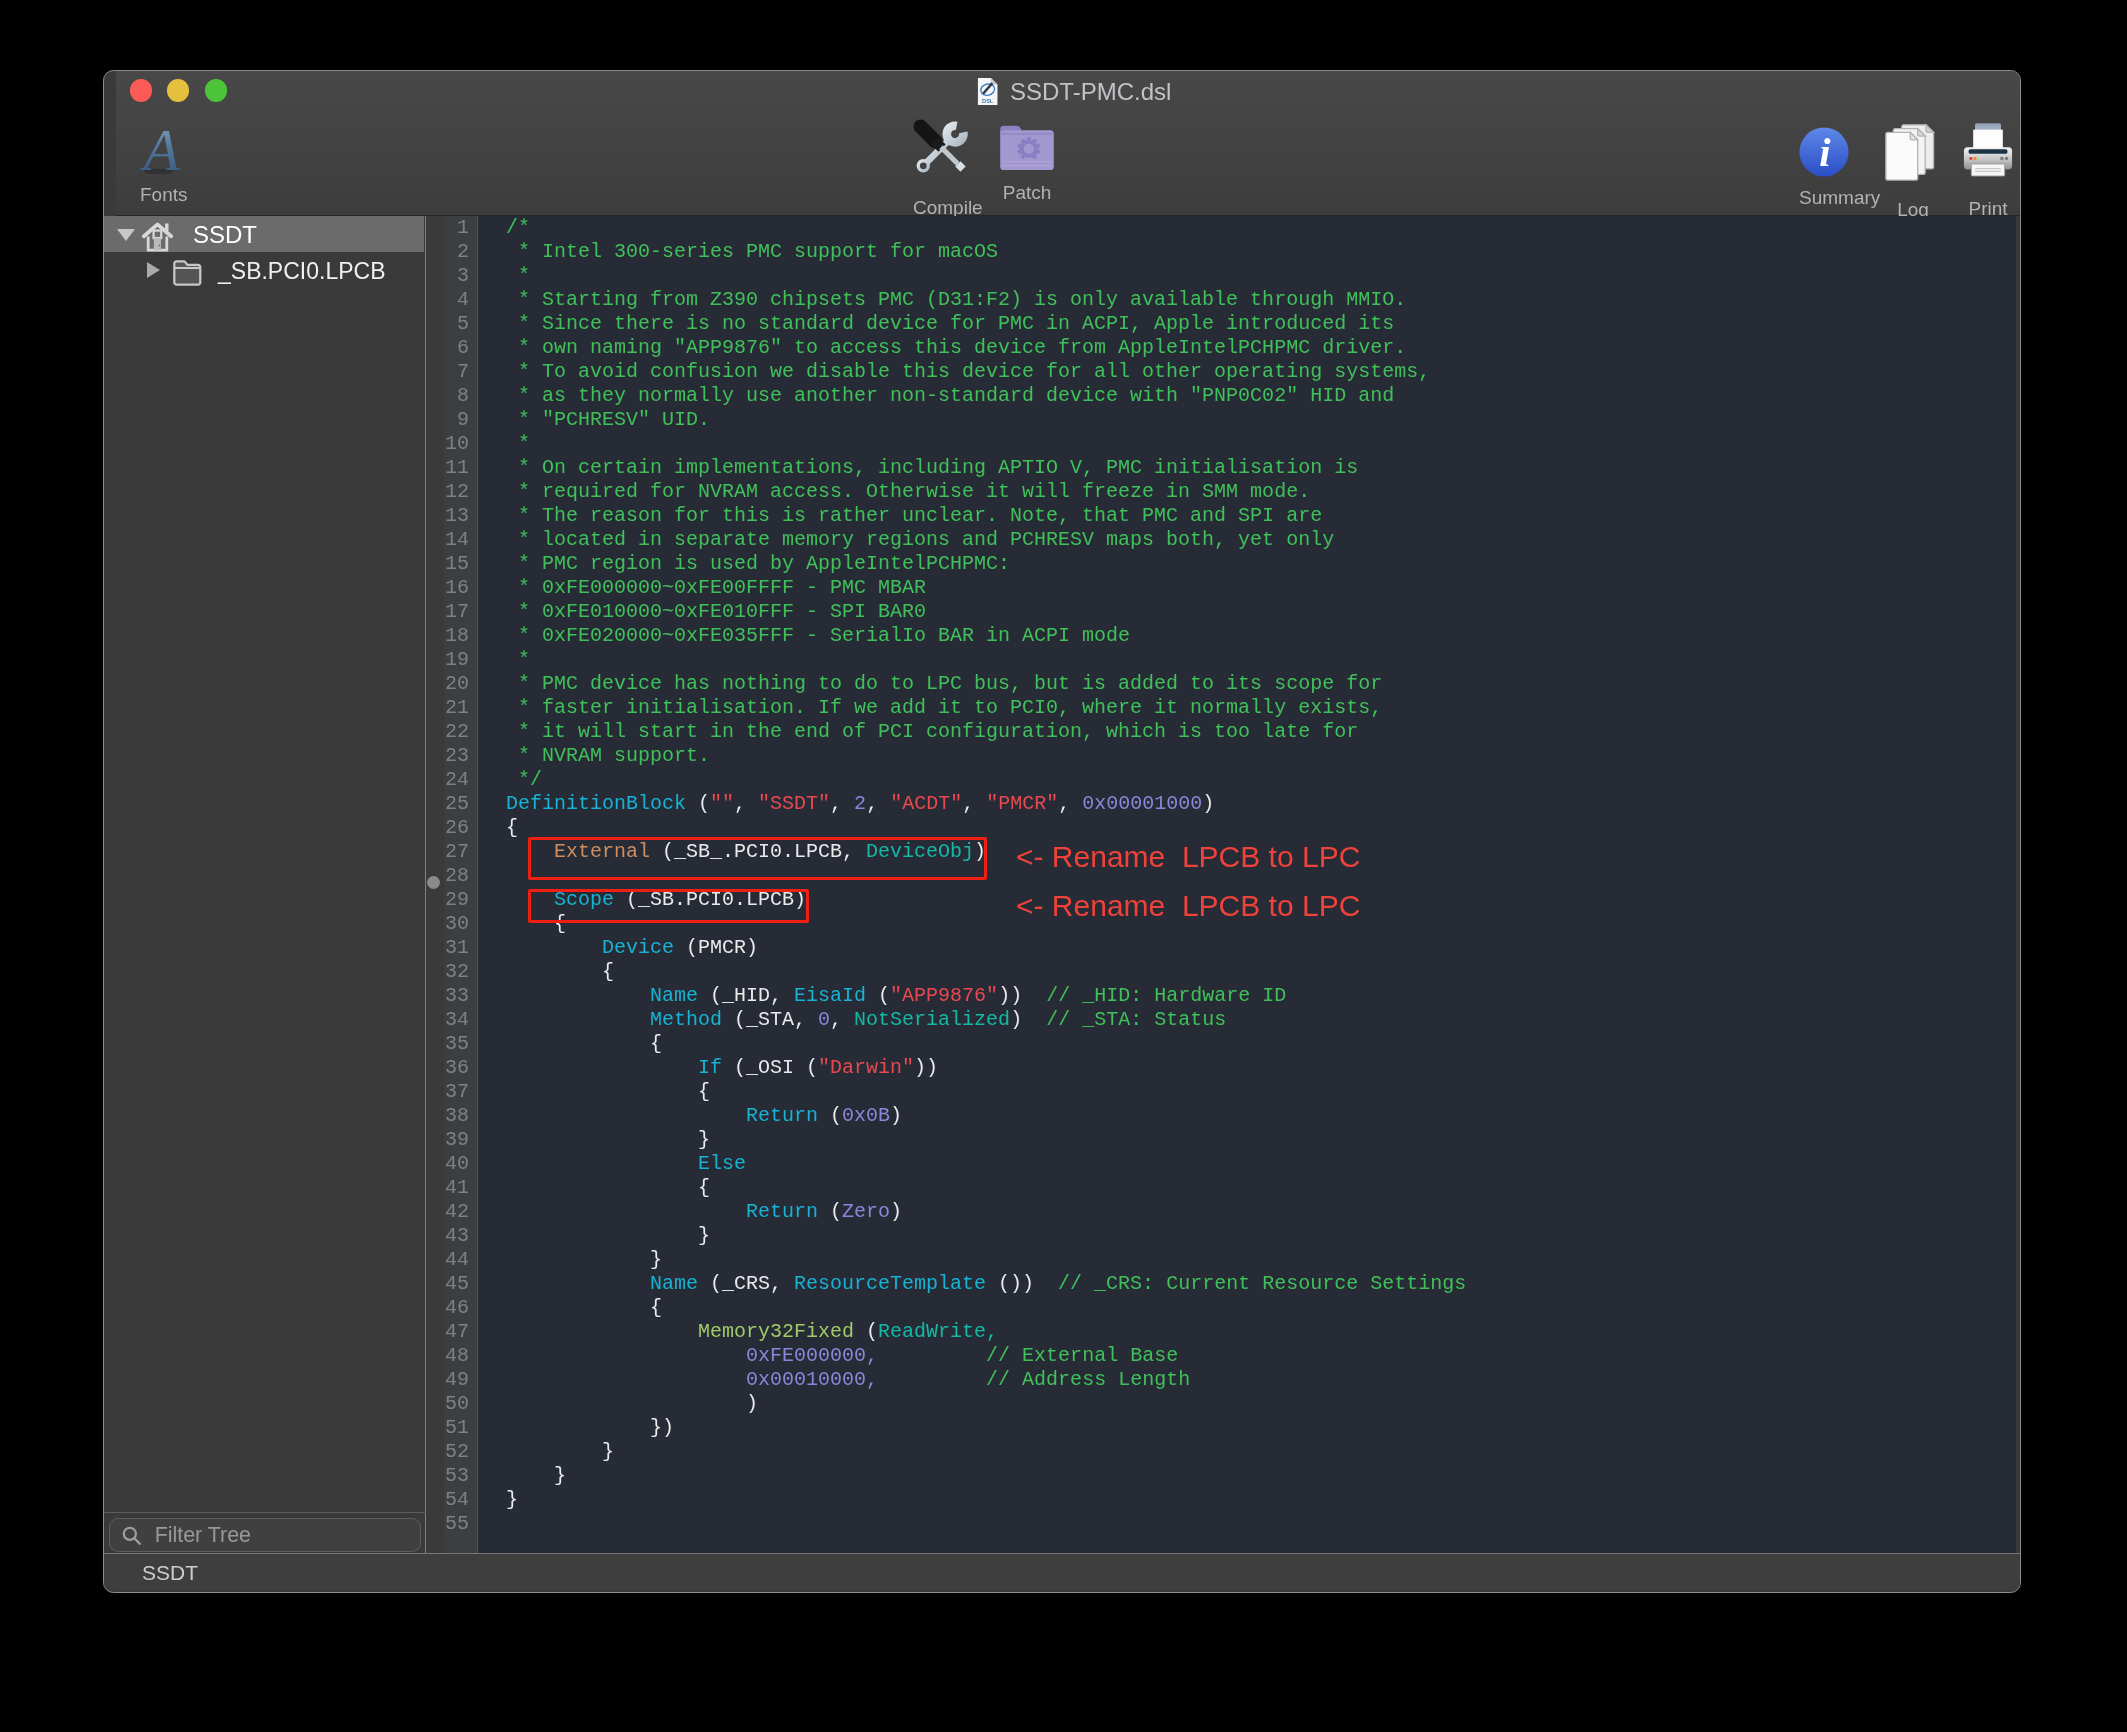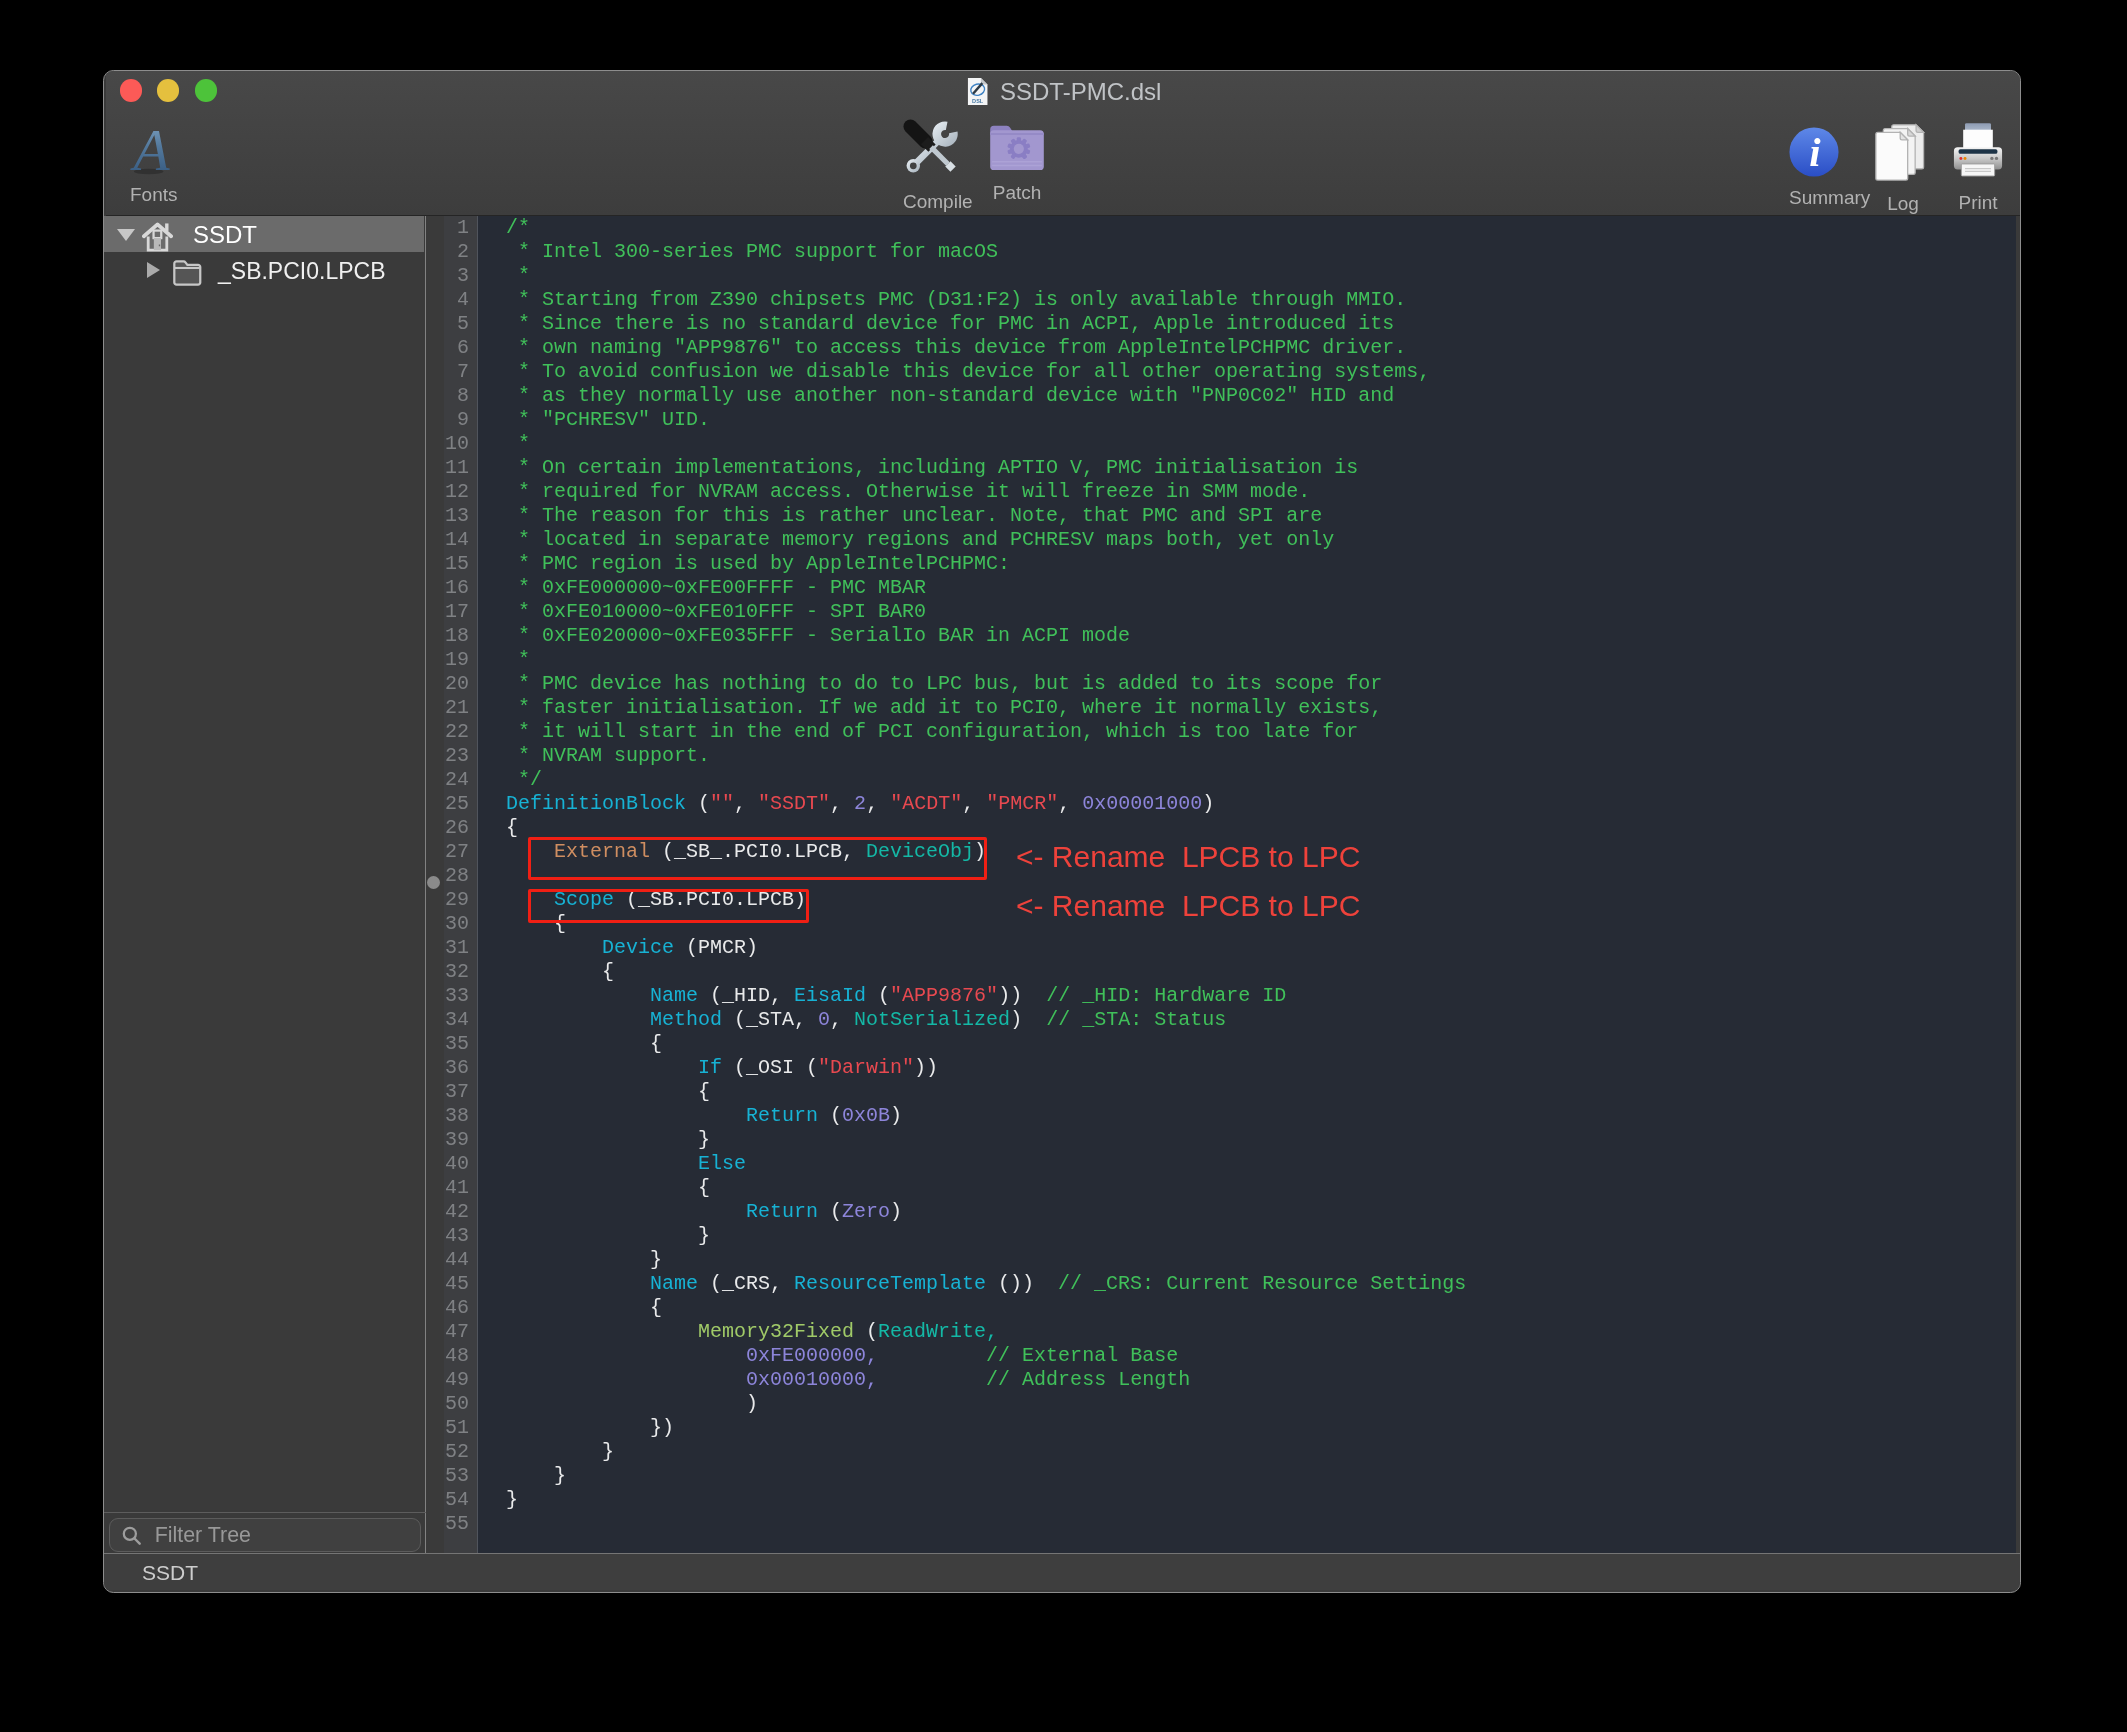--- a/index.html
+++ b/index.html
@@ -1,24 +1,24 @@
 <!DOCTYPE html>
 <html style="font-size:15px"><head><meta charset="utf-8"><style>
 * {margin:0;padding:0;box-sizing:border-box;}
 html,body {width:2127px;height:1732px;background:#000;font-family:"Liberation Sans",sans-serif;}
 body {position:relative;overflow:hidden;}
 .win {position:absolute;left:103px;top:70px;width:1918px;height:1523px;background:#3a3a3a;
  border:1.9px solid #8d8d8d;border-radius:10.3px;overflow:hidden;}
-.chrome {position:absolute;left:2px;top:0;width:100%;height:145px;
+.chrome {position:absolute;left:12px;top:0;width:100%;height:145px;
  background:linear-gradient(#484848,#3d3d3d);border-bottom:1.9px solid #252525;}
 .tl {position:absolute;top:8.4px;width:22.4px;height:22.4px;border-radius:50%;}
 .title {position:absolute;left:0;top:6.5px;width:100%;height:28px;display:flex;align-items:center;justify-content:center;gap:12px;}
 .title span {color:#c0c3c6;font-size:24px;}
 .tool {position:absolute;text-align:center;}
-.tool .lbl {color:#b2b2b2;font-size:19px;margin-top:9px;}
+.tool .lbl {color:#b2b2b2;font-size:19px;margin-top:15px;}
 .sidebar {position:absolute;left:0;top:145px;width:322px;height:1337px;background:#3a3a3a;border-right:1.9px solid #828282;}
 .gap {position:absolute;left:322px;top:145px;width:18.6px;height:1337px;background:#3a3a3a;border-right:1.9px solid #828282;}
 .gutter {position:absolute;left:340px;top:145px;width:34px;height:1337px;background:#3d3e41;border-right:0.9px solid #50545c;}
 .codebg {position:absolute;left:374px;top:145px;width:1538px;height:1337px;background:#262b35;}
 pre {font-family:"Liberation Mono",monospace;font-size:20px;line-height:24px;}
 .nums {position:absolute;left:340px;top:145px;width:25px;text-align:right;color:#7f8184;}
 .code {position:absolute;left:383px;top:145px;color:#e9eaeb;margin-left:19px;}
 .code i {font-style:normal;}
 .c {color:#40c05a;} .k {color:#17b2d4;} .s {color:#e84950;} .n {color:#8d85da;}
 .e {color:#cf8e61;} .m {color:#14b8a6;} .g {color:#a0ca68;}

